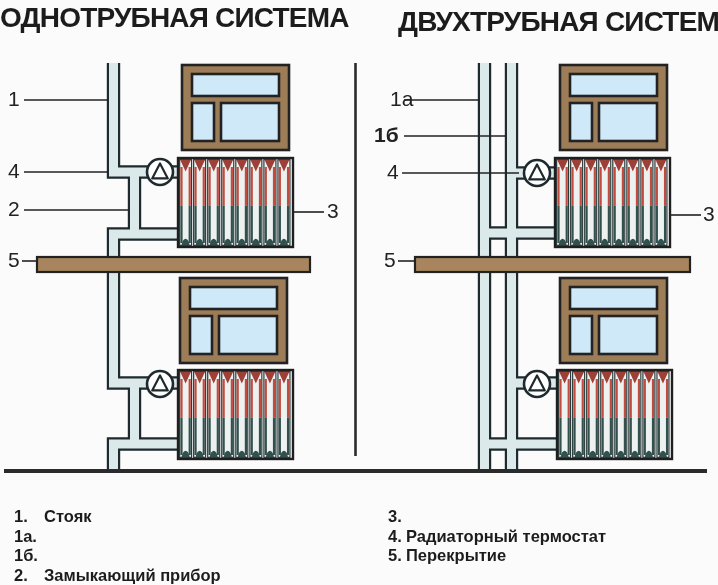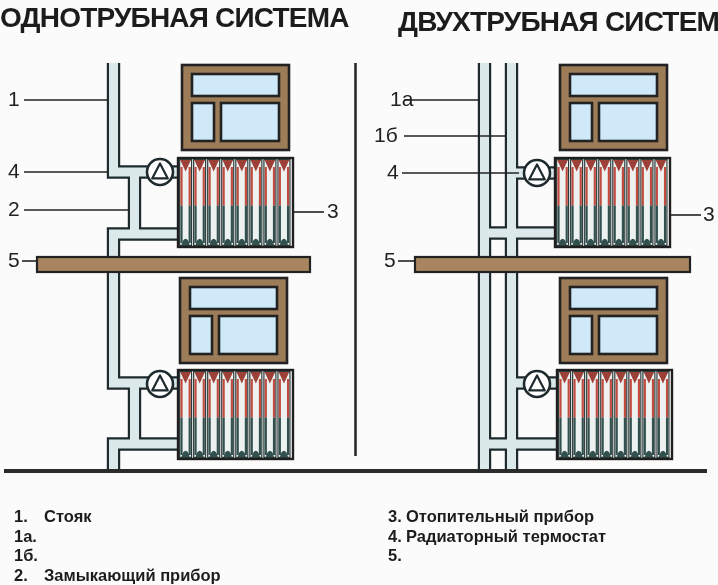--- a/index.html
+++ b/index.html
@@ -349,21 +349,21 @@
 
 <div class="title left">ОДНОТРУБНАЯ СИСТЕМА</div>
 <div class="title right">ДВУХТРУБНАЯ СИСТЕМА</div>
 
 <div class="callout" style="left:8px;top:88px;">1</div>
 <div class="callout" style="left:8px;top:160px;">4</div>
 <div class="callout" style="left:8px;top:198px;">2</div>
 <div class="callout" style="left:8px;top:249px;">5</div>
 <div class="callout" style="left:327px;top:200px;">3</div>
 <div class="callout" style="left:374px;top:88px;margin-left:16px;">1а</div>
-<div class="callout" style="left:374px;top:124px;">1б</div>
+<div class="callout" style="left:374px;top:124px;font-weight:bold;">1б</div>
 <div class="callout" style="left:387px;top:161px;">4</div>
 <div class="callout" style="left:384px;top:249px;">5</div>
 <div class="callout" style="left:703px;top:203px;">3</div>
 
 <div class="legend left">
   <div class="legend-row">
     <span class="legend-num">1.</span>
     <span class="legend-label">Стояк</span>
   </div>
   <div class="legend-row">
@@ -373,22 +373,22 @@
     <span class="legend-num">1б.</span>
   </div>
   <div class="legend-row">
     <span class="legend-num">2.</span>
     <span class="legend-label">Замыкающий прибор</span>
   </div>
 </div>
 <div class="legend right">
   <div class="legend-row">
     <span class="legend-num">3.</span>
-    <span class="legend-label">Отопительный прибор</span>
   </div>
   <div class="legend-row">
     <span class="legend-num">4.</span>
     <span class="legend-label">Радиаторный термостат</span>
   </div>
   <div class="legend-row">
     <span class="legend-num">5.</span>
+    <span class="legend-label">Перекрытие</span>
   </div>
 </div>
 
 </body></html>

